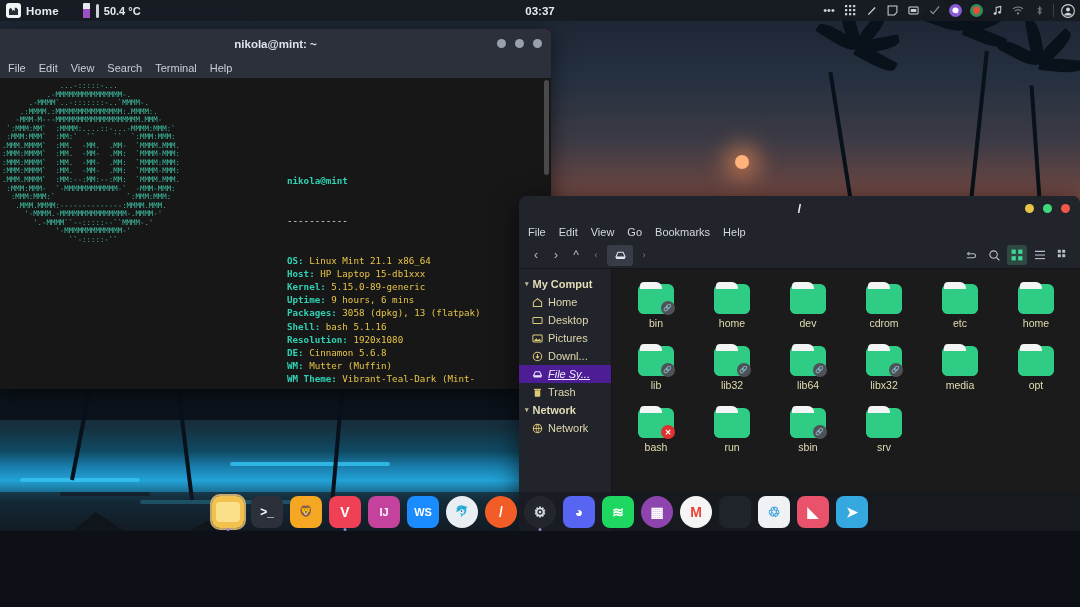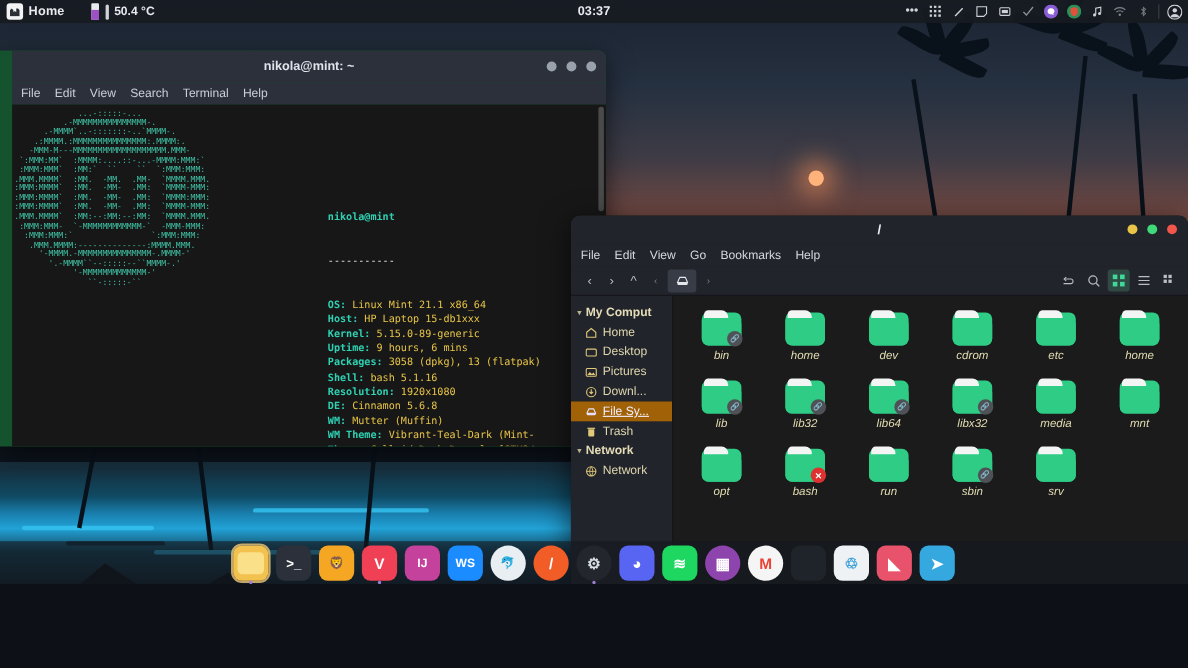--- a/index.html
+++ b/index.html
@@ -80,23 +80,23 @@
   .temp-val { font-size: 11px; font-weight: bold; }
   .tp-center { position: absolute; left: 0; right: 0; text-align: center; font-size: 11.5px; font-weight: bold; pointer-events: none; }
   .tp-right { margin-left: auto; display: flex; align-items: center; gap: 7px; padding-right: 5px; }
   .tray-ic { width: 14px; height: 14px; display: flex; align-items: center; justify-content: center;
              color: #cfd3d8; font-size: 11px; line-height: 1; }
   .tray-ic svg { display: block; }
   .tp-divider { width: 1px; height: 13px; background: #3a3f48; }
 
   
   .terminal {
-    position: absolute; left: 0; top: 46px; width: 551px; height: 360px;
-    background: #14532d; border-radius: 0 7px 0 0; overflow: hidden;
-    box-shadow: 0 5px 22px rgba(0,0,0,.55); z-index: 20; padding-left: 11px;
+    position: absolute; left: 0; top: 29px; width: 551px; height: 360px;
+    background: #7f1d1d; border-radius: 0 7px 0 0; overflow: hidden;
+    box-shadow: 0 5px 22px rgba(0,0,0,.55); z-index: 20;
   }
   .term-title {
     height: 29px; background: #2b303b; display: flex; align-items: center;
     justify-content: center; position: relative; border-radius: 0 7px 0 0;
   }
   .term-title .t { color: #dfe3ea; font-size: 11.5px; font-weight: bold; }
   .term-btns { position: absolute; right: 9px; top: 0; height: 29px; display: flex; align-items: center; gap: 9px; }
   .term-btns i { width: 9px; height: 9px; border-radius: 50%; background: #9aa1ad; display: block; }
   .term-menu {
     height: 20px; background: #2b303b; display: flex; align-items: center; gap: 13px;
@@ -164,21 +164,21 @@
   }
   .side-group {
     display: flex; align-items: center; gap: 4px; padding: 3px 6px;
     color: #e3dcb7; font-weight: bold; font-size: 11px;
   }
   .side-group .caret { font-size: 7px; color: #b9b490; }
   .side-item {
     display: flex; align-items: center; gap: 5px; padding: 3px 6px 3px 13px;
     color: #ded6ae; font-size: 11px; white-space: nowrap;
   }
-  .side-item.active { background: #a16207; color: #f2eeff; }
+  .side-item.active { background: #4c1d95; color: #f2eeff; font-style: italic; }
   .side-item.active .lbl { text-decoration: underline; }
   .side-item .ic { width: 11px; height: 11px; display: flex; align-items: center; justify-content: center; font-size: 10px; color: #e0c978; }
   .side-item.active .ic { color: #e6e0ff; }
   .nemo-main {
     flex: 1; background: #1b1b1b; position: relative; padding: 8px 0 0 0;
     border-left: 1px solid #15161a;
   }
   .grid { display: grid; grid-template-columns: repeat(6, 1fr); row-gap: 14px; padding: 4px 6px 0 6px; }
   .fitem { display: flex; flex-direction: column; align-items: center; gap: 3px; }
   .folder {
@@ -196,21 +196,21 @@
     position: absolute; left: 0; top: 8px; width: 36px; height: 25px;
     background: #2ecc85; border-radius: 3px 6px 6px 6px;
   }
   .badge {
     position: absolute; right: -1px; bottom: -1px; width: 14px; height: 14px;
     border-radius: 50%; display: flex; align-items: center; justify-content: center;
     font-size: 8px; color: #fff; font-weight: bold;
   }
   .badge.link { background: #4e5257; }
   .badge.deny { background: #e03131; }
-  .fname { font-size: 10.5px; color: #e2dcb2; font-style: italic; }
+  .fname { font-size: 10.5px; color: #e2dcb2; }
 
   
   .tooltip {
     position: absolute; left: 714px; top: 540px; transform: translateX(-50%);
     background: #2b2f36; color: #eceff3; font-size: 10.5px; padding: 3px 8px;
     border-radius: 3px; z-index: 55;
   }
   .dock {
     position: absolute; left: 0; bottom: 0; width: 1080px; height: 39px;
     background: rgba(20,24,31,.62); display: flex; align-items: center;
@@ -677,28 +677,20 @@
                 <span class="front"></span>
               </div>
               <div class="fname">media</div>
             </div>
             <div class="fitem">
               <div class="folder">
                 <span class="back"></span>
                 <span class="tab"></span>
                 <span class="front"></span>
               </div>
-              <div class="fname">mnt</div>
-            </div>
-            <div class="fitem">
-              <div class="folder">
-                <span class="back"></span>
-                <span class="tab"></span>
-                <span class="front"></span>
-              </div>
               <div class="fname">opt</div>
             </div>
             <div class="fitem">
               <div class="folder">
                 <span class="back"></span>
                 <span class="tab"></span>
                 <span class="front"></span>
                 <span class="badge deny">✕</span>
               </div>
               <div class="fname">bash</div>

